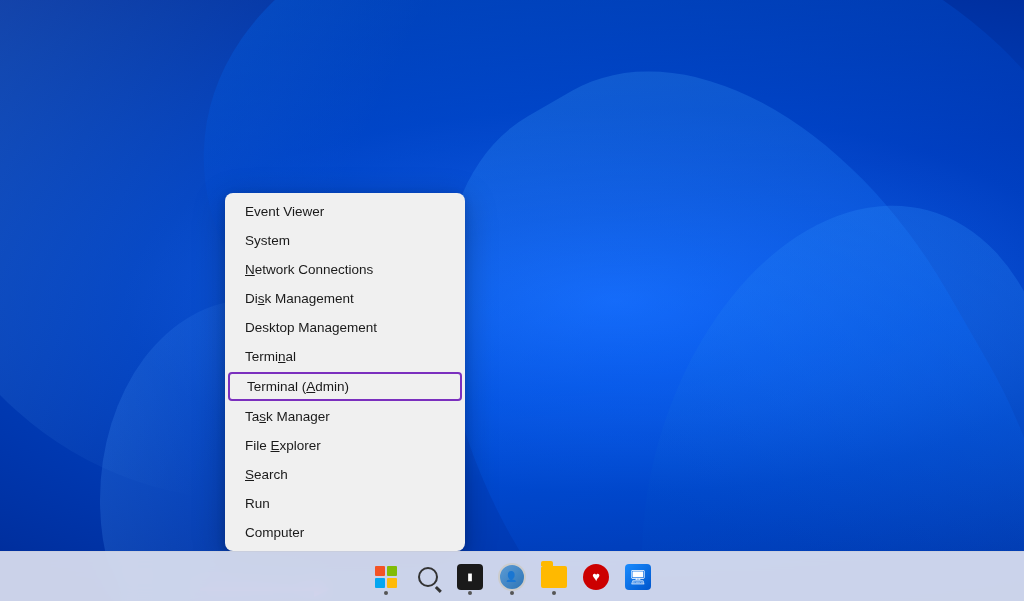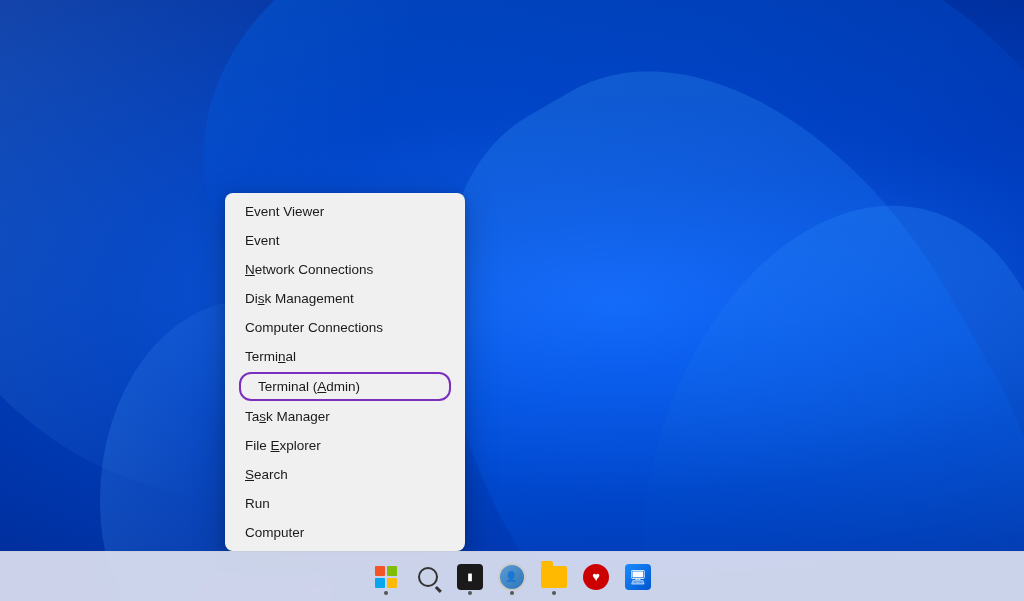--- a/index.html
+++ b/index.html
@@ -167,22 +167,22 @@
       cursor: pointer;
       display: flex;
       align-items: center;
       justify-content: space-between;
       white-space: nowrap;
     }
 
     .menu-item.highlighted {
       background: transparent;
       border: 2px solid #7b2fbe;
-      border-radius: 12px;
-      margin: 1px 14px;
+      border-radius: 4px;
+      margin: 1px 3px;
       padding: 5px 17px;
     }
 
     .menu-item .arrow-right {
       font-size: 11px;
       color: #555;
     }
 
     
     .underline {
@@ -302,30 +302,30 @@
     <div class="swirl swirl4"></div>
     <div class="swirl swirl5"></div>
   </div>
 
   <div class="context-menu">
 
     <div class="menu-item">
       <span>Event Viewer</span>
     </div>
     <div class="menu-item">
-      <span>Event</span>
+      <span>System</span>
     </div>
     <div class="menu-item">
       <span><span class="underline">N</span>etwork Connections</span>
     </div>
     <div class="menu-item">
       <span>Di<span class="underline">s</span>k Management</span>
     </div>
     <div class="menu-item">
-      <span>Computer Connections</span>
+      <span>Desktop Management</span>
     </div>
     <div class="menu-item">
       <span>Termi<span class="underline">n</span>al</span>
     </div>
     <div class="menu-item highlighted">
       <span>Terminal (<span class="underline">A</span>dmin)</span>
     </div>
     <div class="menu-item">
       <span>Ta<span class="underline">s</span>k Manager</span>
     </div>

